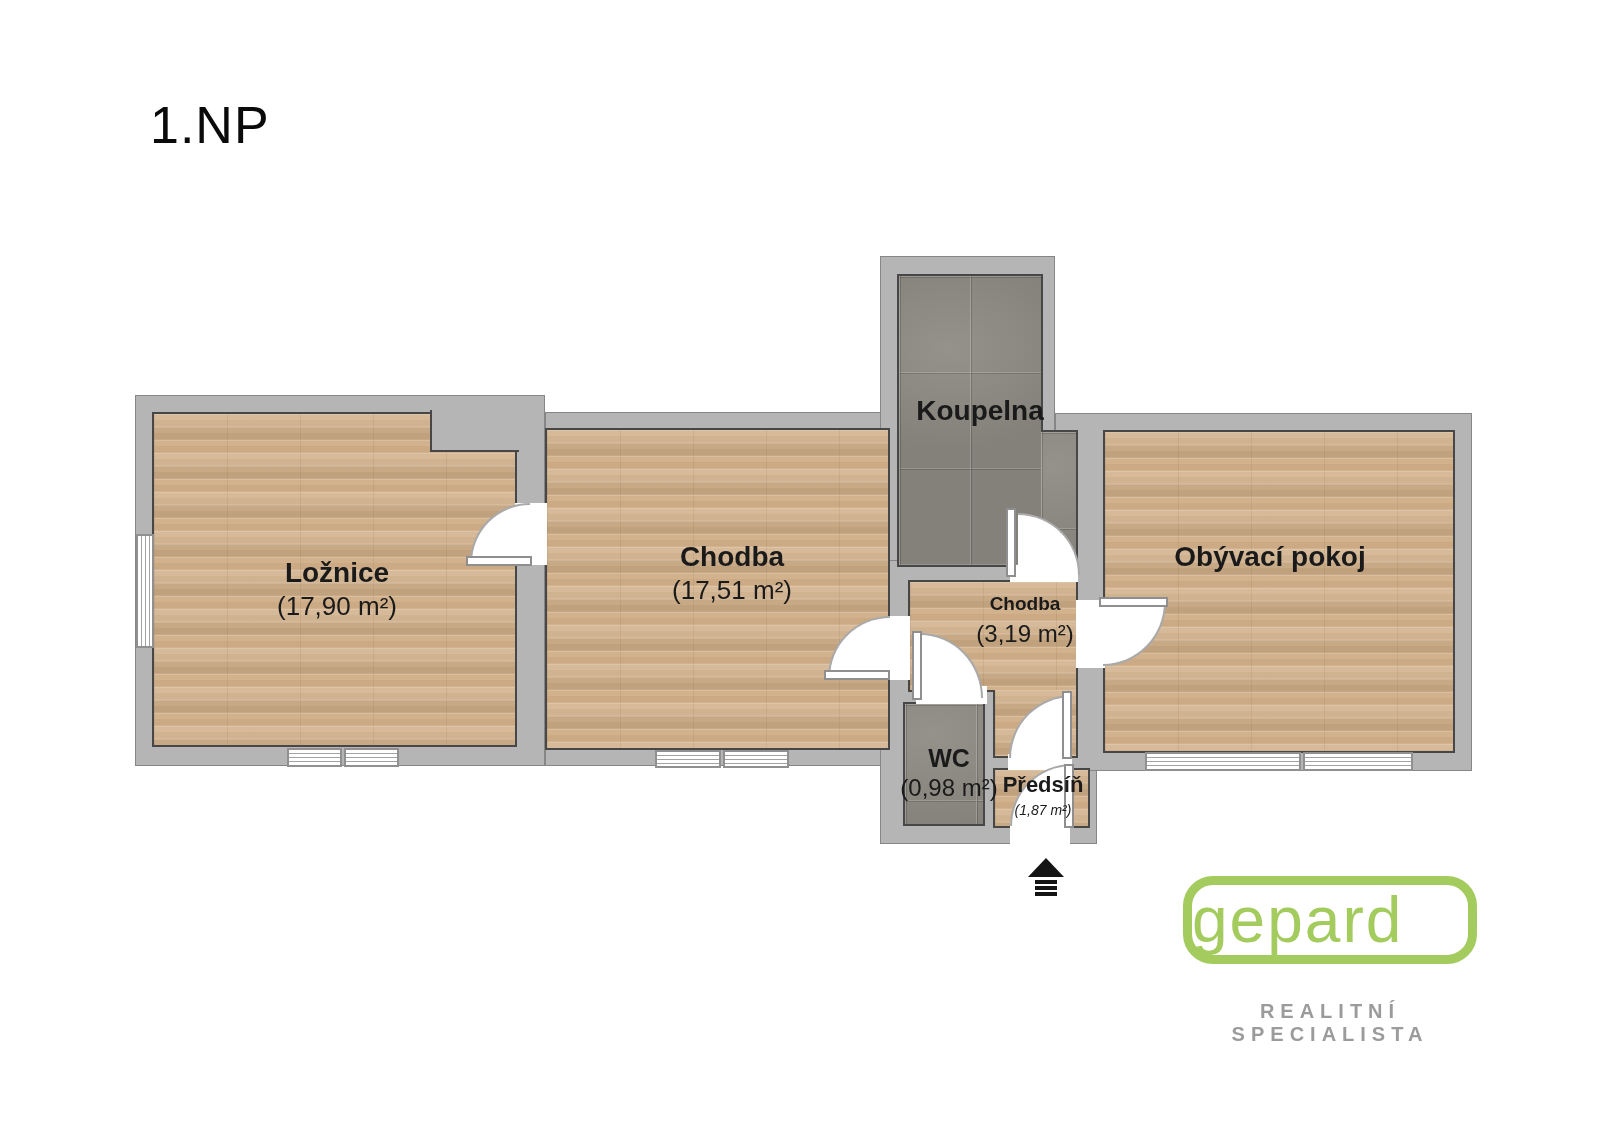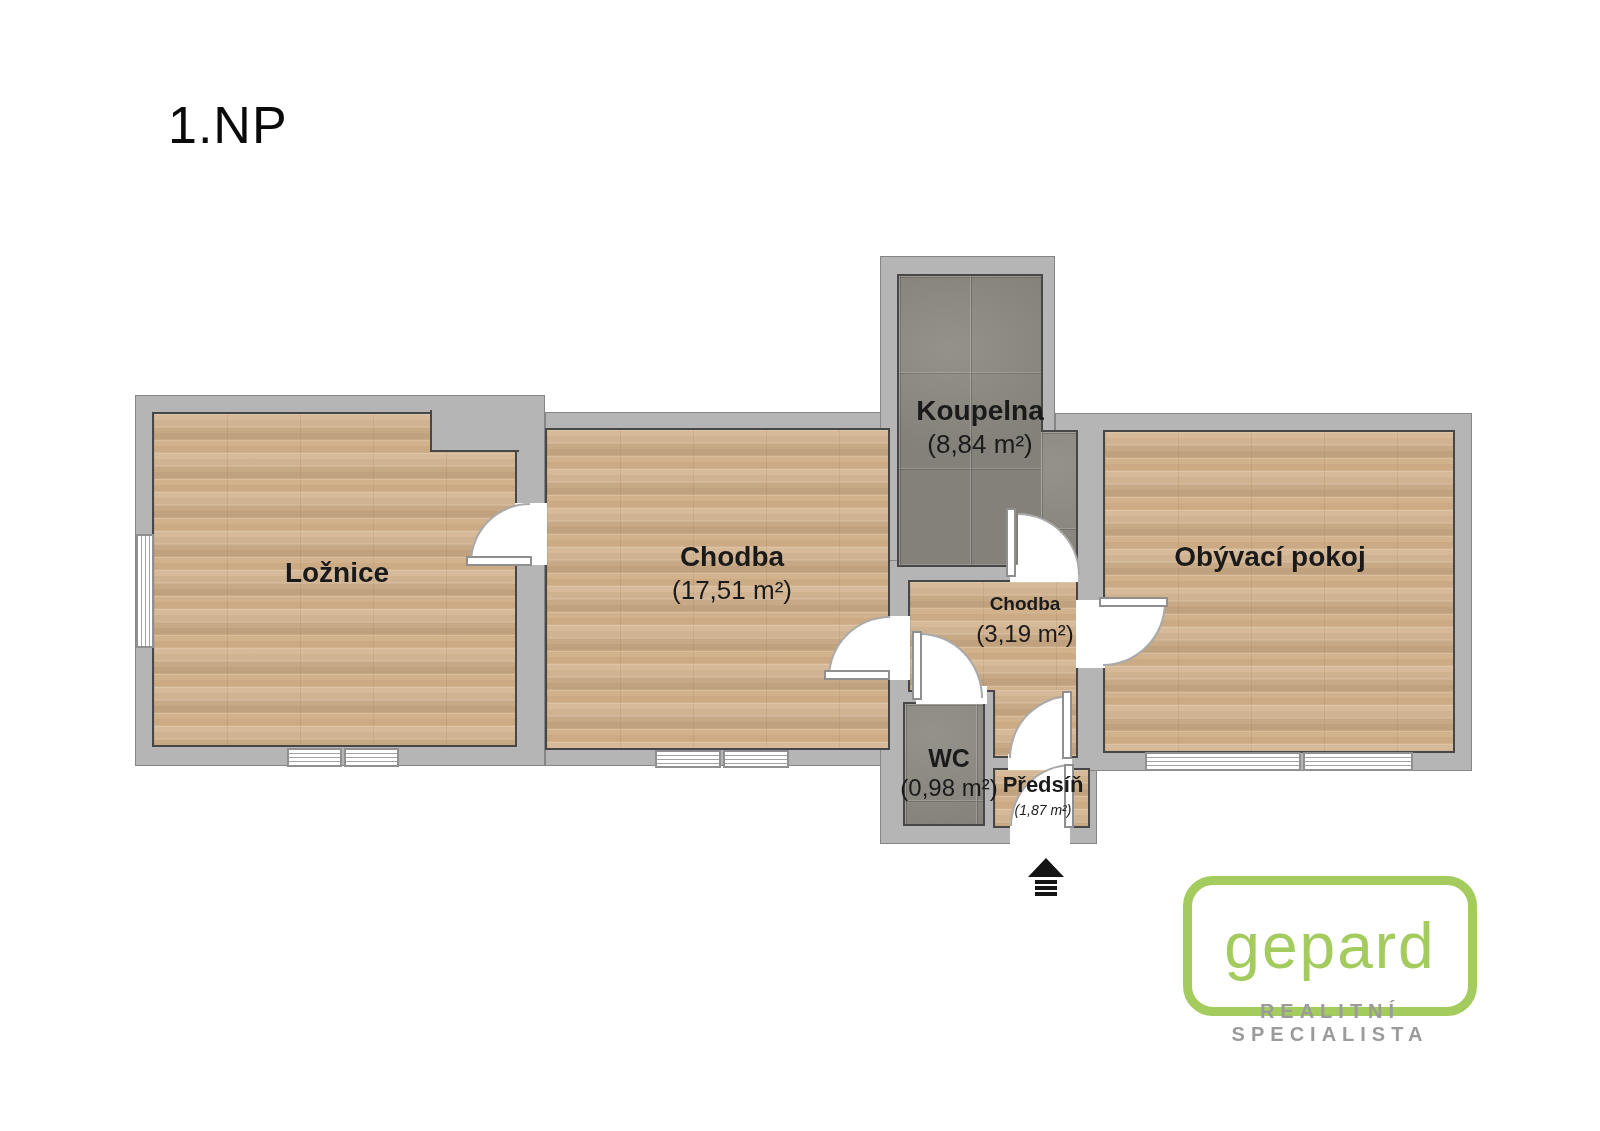--- a/index.html
+++ b/index.html
@@ -36,29 +36,29 @@
   .arc.br{border-bottom-right-radius:100%;border-bottom:2px solid #a9a9a9;border-right:2px solid #a9a9a9;}
   .leaf{position:absolute;background:#fff;border:2px solid #8f8f8f;z-index:5;}
   
   .window{position:absolute;background:#fff;border:2px solid #909090;z-index:4;}
   .window.h{background-image:repeating-linear-gradient(180deg, rgba(0,0,0,0) 0 3px, #a2a2a2 3px 4px);}
   .window.v{background-image:repeating-linear-gradient(90deg, rgba(0,0,0,0) 0 3px, #a2a2a2 3px 4px);}
   
   .room-label{position:absolute;text-align:center;color:var(--label,#1a1a1a);z-index:6;}
   .room-name{display:block;font-weight:700;}
   .room-area{display:block;font-weight:400;}
-  .plan-title{position:absolute;left:150px;top:95px;font-size:52px;font-weight:500;color:#0a0a0a;letter-spacing:1px;z-index:7;margin-left:18px;}
+  .plan-title{position:absolute;left:150px;top:95px;font-size:52px;font-weight:500;color:#0a0a0a;letter-spacing:1px;z-index:7;}
   
   .entrance-arrow{position:absolute;left:1028px;top:858px;width:36px;z-index:7;}
   .arrow-head{width:0;height:0;margin:0 auto;border-left:18px solid transparent;border-right:18px solid transparent;border-bottom:19px solid #141414;}
   .arrow-bars{margin:3px auto 0;width:22px;}
   .arrow-bar{height:4px;background:#141414;margin-bottom:2px;}
   
-  .logo-box{position:absolute;left:1183px;top:876px;width:294px;height:140px;border:9px solid var(--logo-green,#a3cb5d);
-    border-radius:30px;display:flex;align-items:center;justify-content:center;z-index:7;}
+  .logo-box{position:absolute;left:1183px;top:876px;width:294px;height:88px;border:9px solid var(--logo-green,#a3cb5d);
+    border-radius:30px;display:flex;align-items:center;z-index:7;}
   .logo-brand{font-size:64px;line-height:1;color:var(--logo-green,#a3cb5d);letter-spacing:2px;font-weight:400;}
   .logo-tagline{position:absolute;left:1173px;top:1000px;width:314px;text-align:center;font-size:20px;
     letter-spacing:6px;color:var(--tagline-gray,#9b9b9b);font-weight:700;z-index:7;}
 </style>
 </head>
 <body>
 
 <div class="stage">
 
   <div class="plan-title">1.NP</div>
@@ -111,28 +111,28 @@
   <div class="window v" style="left:136px;top:534px;width:18px;height:114px;"></div>
   <div class="window h" style="left:287px;top:748px;width:55px;height:19px;"></div>
   <div class="window h" style="left:344px;top:748px;width:55px;height:19px;"></div>
   <div class="window h" style="left:655px;top:750px;width:66px;height:18px;"></div>
   <div class="window h" style="left:723px;top:750px;width:66px;height:18px;"></div>
   <div class="window h" style="left:1145px;top:752px;width:156px;height:19px;"></div>
   <div class="window h" style="left:1303px;top:752px;width:110px;height:19px;"></div>
 
   <div class="room-label" style="left:187px;top:556px;width:300px;">
     <span class="room-name" style="font-size:28px;line-height:34px;">Ložnice</span>
+    <span class="room-area" style="font-size:26px;line-height:33px;">(17,90 m²)</span>
   </div>
   <div class="room-label" style="left:582px;top:540px;width:300px;">
     <span class="room-name" style="font-size:28px;line-height:34px;">Chodba</span>
     <span class="room-area" style="font-size:26px;line-height:33px;">(17,51 m²)</span>
   </div>
   <div class="room-label" style="left:825px;top:394px;width:310px;">
     <span class="room-name" style="font-size:28px;line-height:34px;">Koupelna</span>
-    <span class="room-area" style="font-size:26px;line-height:33px;">(8,84 m²)</span>
   </div>
   <div class="room-label" style="left:875px;top:588px;width:300px;">
     <span class="room-name" style="font-size:19px;line-height:31px;">Chodba</span>
     <span class="room-area" style="font-size:24px;line-height:30px;">(3,19 m²)</span>
   </div>
   <div class="room-label" style="left:1115px;top:540px;width:310px;">
     <span class="room-name" style="font-size:28px;line-height:34px;">Obývací pokoj</span>
   </div>
   <div class="room-label" style="left:799px;top:744px;width:300px;">
     <span class="room-name" style="font-size:25px;line-height:29px;">WC</span>

